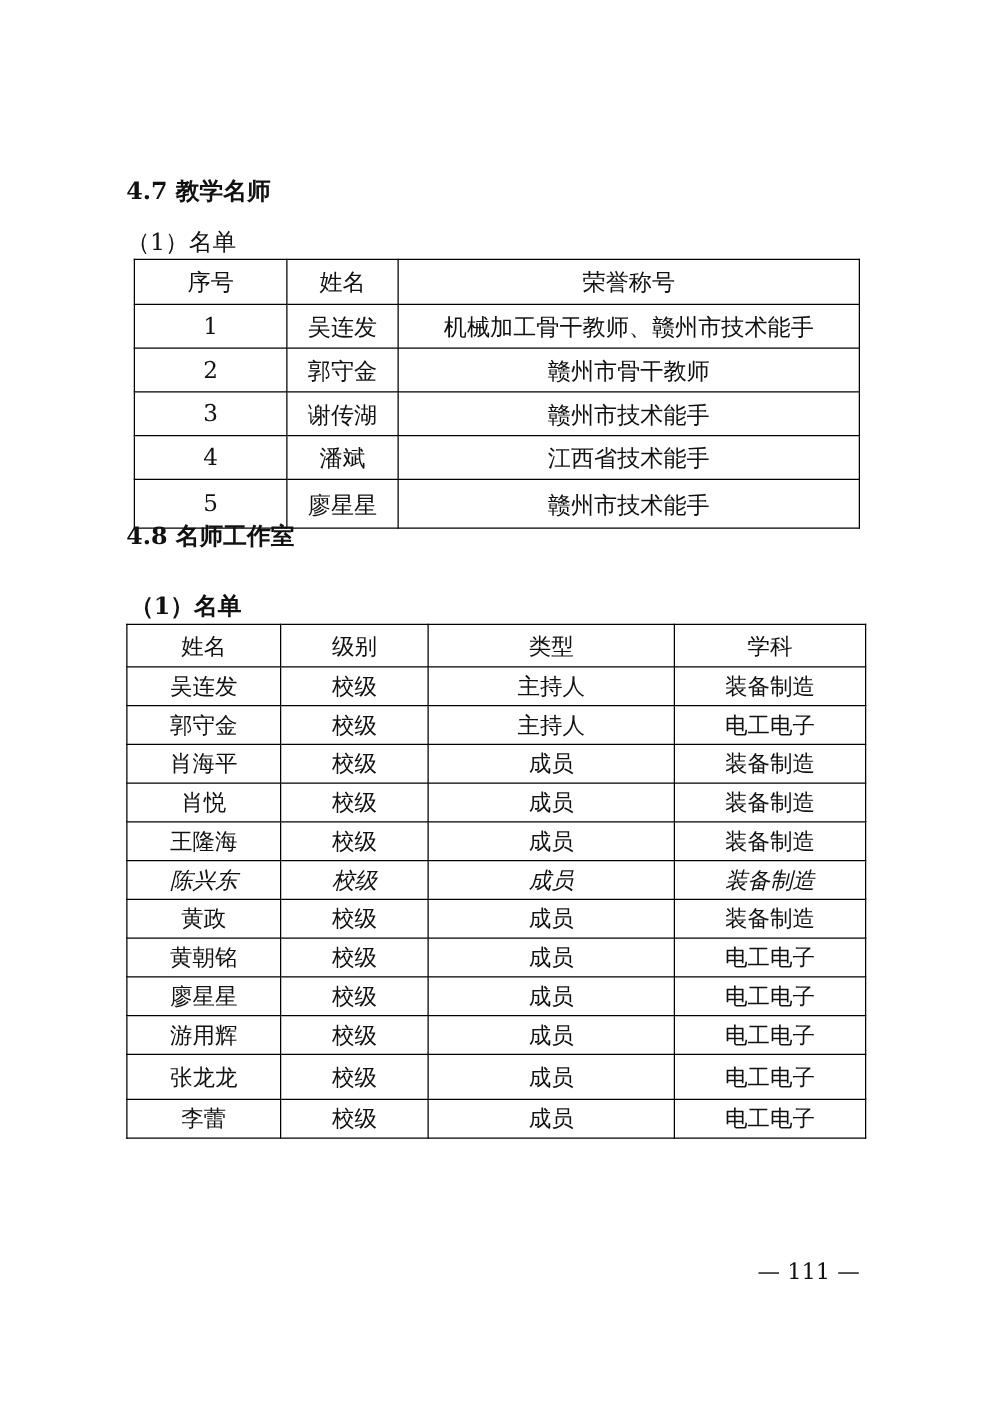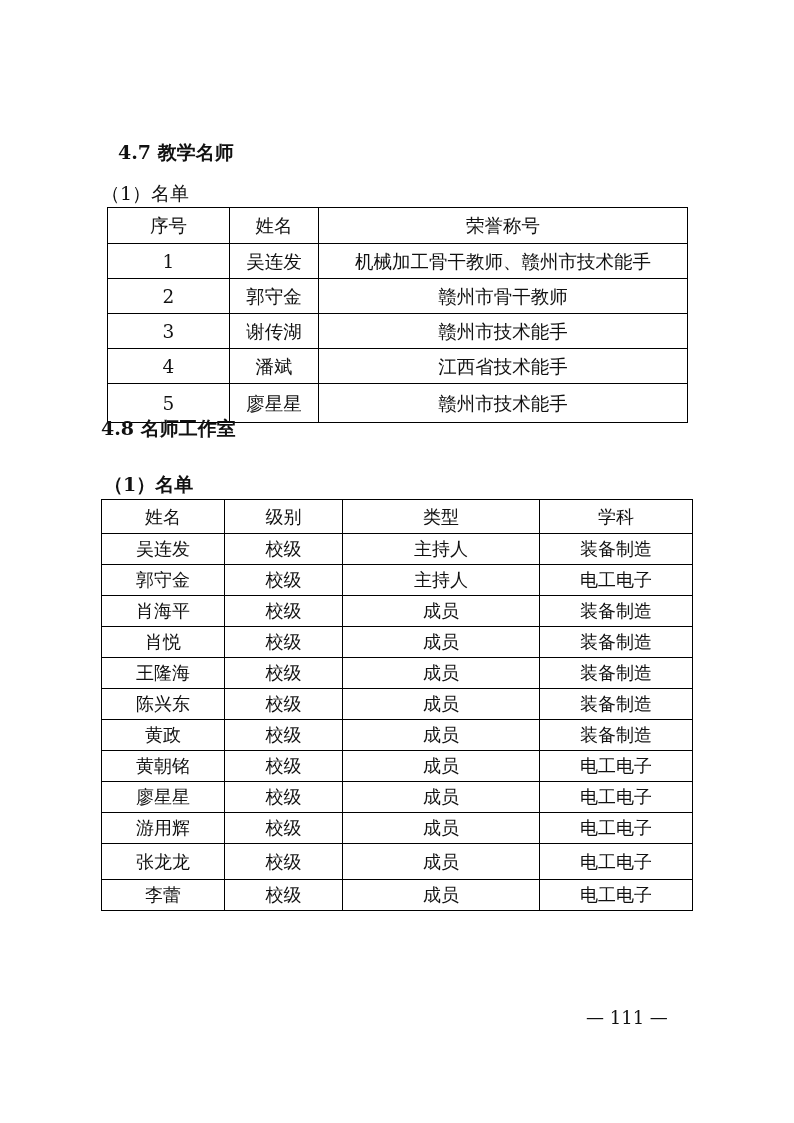--- a/index.html
+++ b/index.html
@@ -6,26 +6,26 @@
   body { width:794px; height:1123px; position:relative; overflow:hidden;
          font-family: "DejaVu Serif", "Liberation Serif", serif; color:#111; }
   .h { position:absolute; font-weight:bold; font-size:19px; }
   .sub { position:absolute; font-size:19px; }
   table { position:absolute; border-collapse:collapse; table-layout:fixed; }
   td { border:1px solid #000; text-align:center; vertical-align:middle; padding:0;
        font-size:18px; white-space:nowrap; overflow:hidden; }
   #t1 { left:107px; top:207px; width:580px;border-radius:27px; }
   #t1 td { font-size:18.5px; }
   #t2 { left:101px; top:499px; width:591px; }
-  .pageno { position:absolute; left:586px; top:1007px; font-size:18px; }
+  .pageno { position:absolute; left:606px; top:1007px; font-size:18px; }
 </style>
 </head>
 <body>
 
-<div class="h" style="left:118px; top:140px;">4.7 教学名师</div>
+<div class="h" style="left:101px; top:140px;">4.7 教学名师</div>
 <div class="sub" style="left:101px; top:181px;">（1）名单</div>
 
 <table id="t1">
   <colgroup>
       <col style="width:122px">
       <col style="width:89px">
       <col style="width:369px">
     </colgroup>
   <tbody id="t1body">
       <tr style="height: 36px;">
@@ -101,21 +101,21 @@
         <td>校级</td>
         <td>成员</td>
         <td>装备制造</td>
       </tr>
       <tr style="height: 31px;">
         <td>王隆海</td>
         <td>校级</td>
         <td>成员</td>
         <td>装备制造</td>
       </tr>
-      <tr style="height: 31px;">
+      <tr style="height: 31px; font-style: italic;">
         <td>陈兴东</td>
         <td>校级</td>
         <td>成员</td>
         <td>装备制造</td>
       </tr>
       <tr style="height: 31px;">
         <td>黄政</td>
         <td>校级</td>
         <td>成员</td>
         <td>装备制造</td>

